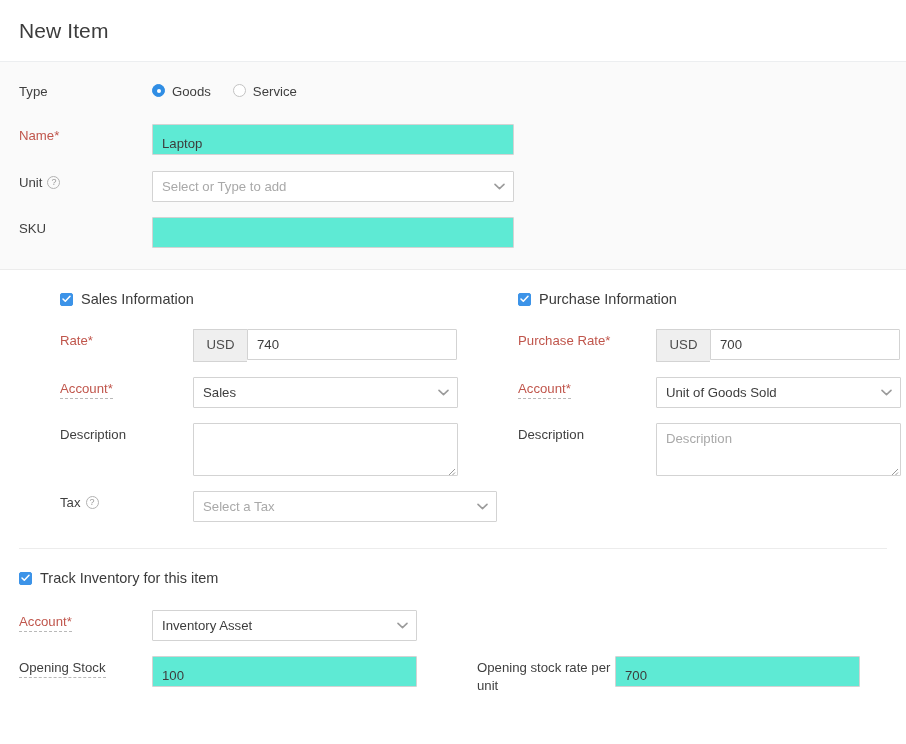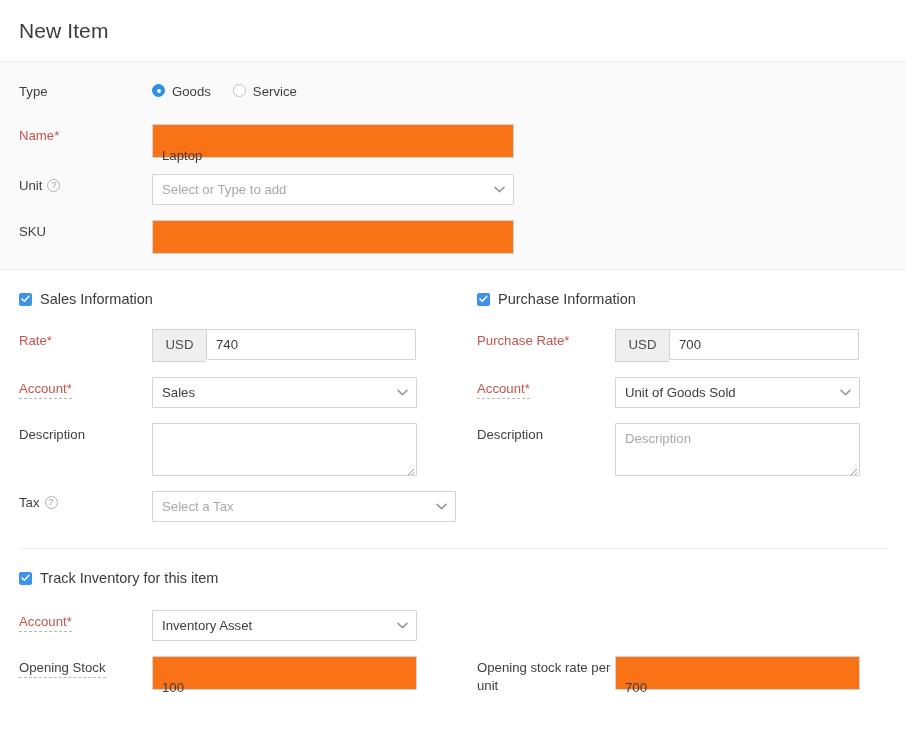--- a/index.html
+++ b/index.html
@@ -74,24 +74,24 @@
     top: 2px;
     flex: 0 0 13px;
   }
 
   
   .ctrl { position: relative; }
 
   .txtbox {
     height: 31px;
     border: 1px solid #d3d3d3;
-    background: #f97316;
+    background: #5eead4;
     font-size: 13.2px;
     color: #3d3d3d;
-    padding: 16px 9px;
+    padding: 4px 9px;
     line-height: 29px;
     font-family: "Liberation Sans", sans-serif;
     display: block;
     border-radius: 1px;
   }
 
   .selbox {
     height: 31px;
     border: 1px solid #d3d3d3;
     background: #ffffff;
@@ -183,21 +183,21 @@
     flex: 0 0 13px;
   }
   .cbox svg { display: block; }
   .cbox-lbl { font-size: 14.5px; color: #3b3b3b; }
 
   
   .mid {
     display: flex;
     padding-top: 21px;
   }
-  .col { width: 453px; flex: 0 0 453px; }
+  .col { width: 453px; flex: 0 0 453px; padding-left: 41px; }
   .col .lbl { width: 152px; flex: 0 0 152px; }
   .col.right .lbl { padding-left: 24px; width: 162px; flex: 0 0 162px; }
 
   .sec-head { padding-left: 19px; margin-bottom: 22px; }
   .col.right .sec-head { padding-left: 24px; }
 
   .divider {
     height: 1px;
     background: #ececec;
     margin: 0 19px;

